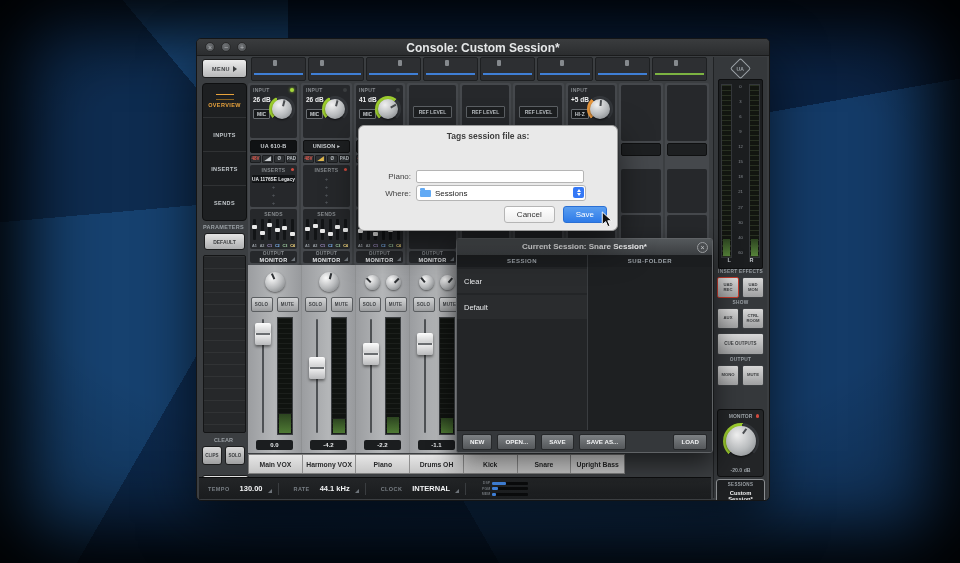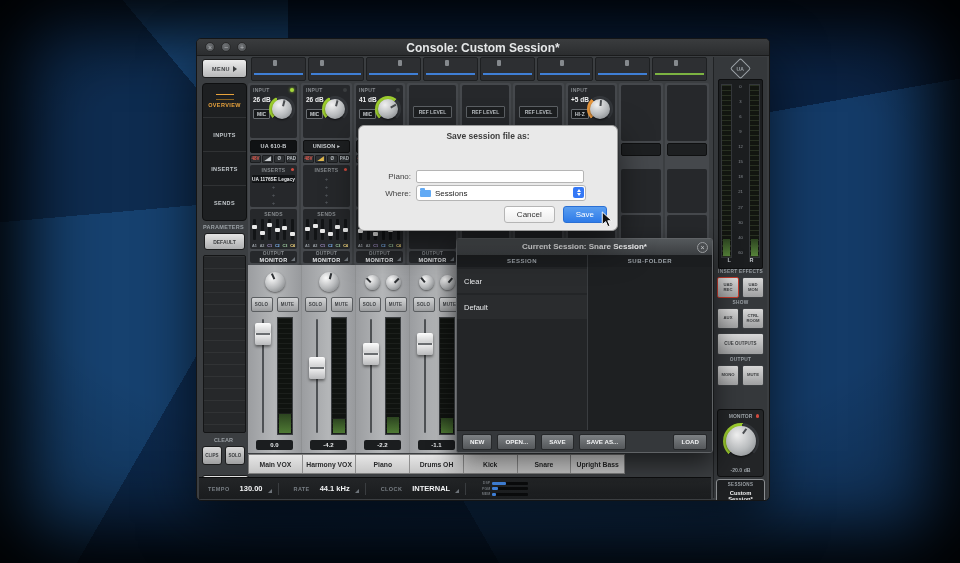--- a/index.html
+++ b/index.html
@@ -758,21 +758,21 @@
       <div class="sw-btns">
         <div class="swb">NEW</div>
         <div class="swb">OPEN...</div>
         <div class="swb">SAVE</div>
         <div class="swb">SAVE AS...</div>
         <div class="swb load">LOAD</div>
       </div>
     </div>
 
     <div class="sheet">
-      <div class="sh-title">Save session file as:</div>
+      <div class="sh-title">Tags session file as:</div>
       <div class="sh-row" style="top:43px">
         <span class="sh-lbl">Piano:</span>
         <input class="sh-input" style="width: 168px;" value="">
       </div>
       <div class="sh-row" style="top:60px">
         <span class="sh-lbl">Where:</span>
         <div class="sh-select">
           <i class="folder"></i>
           <b>Sessions</b>
           <div class="stepper">

